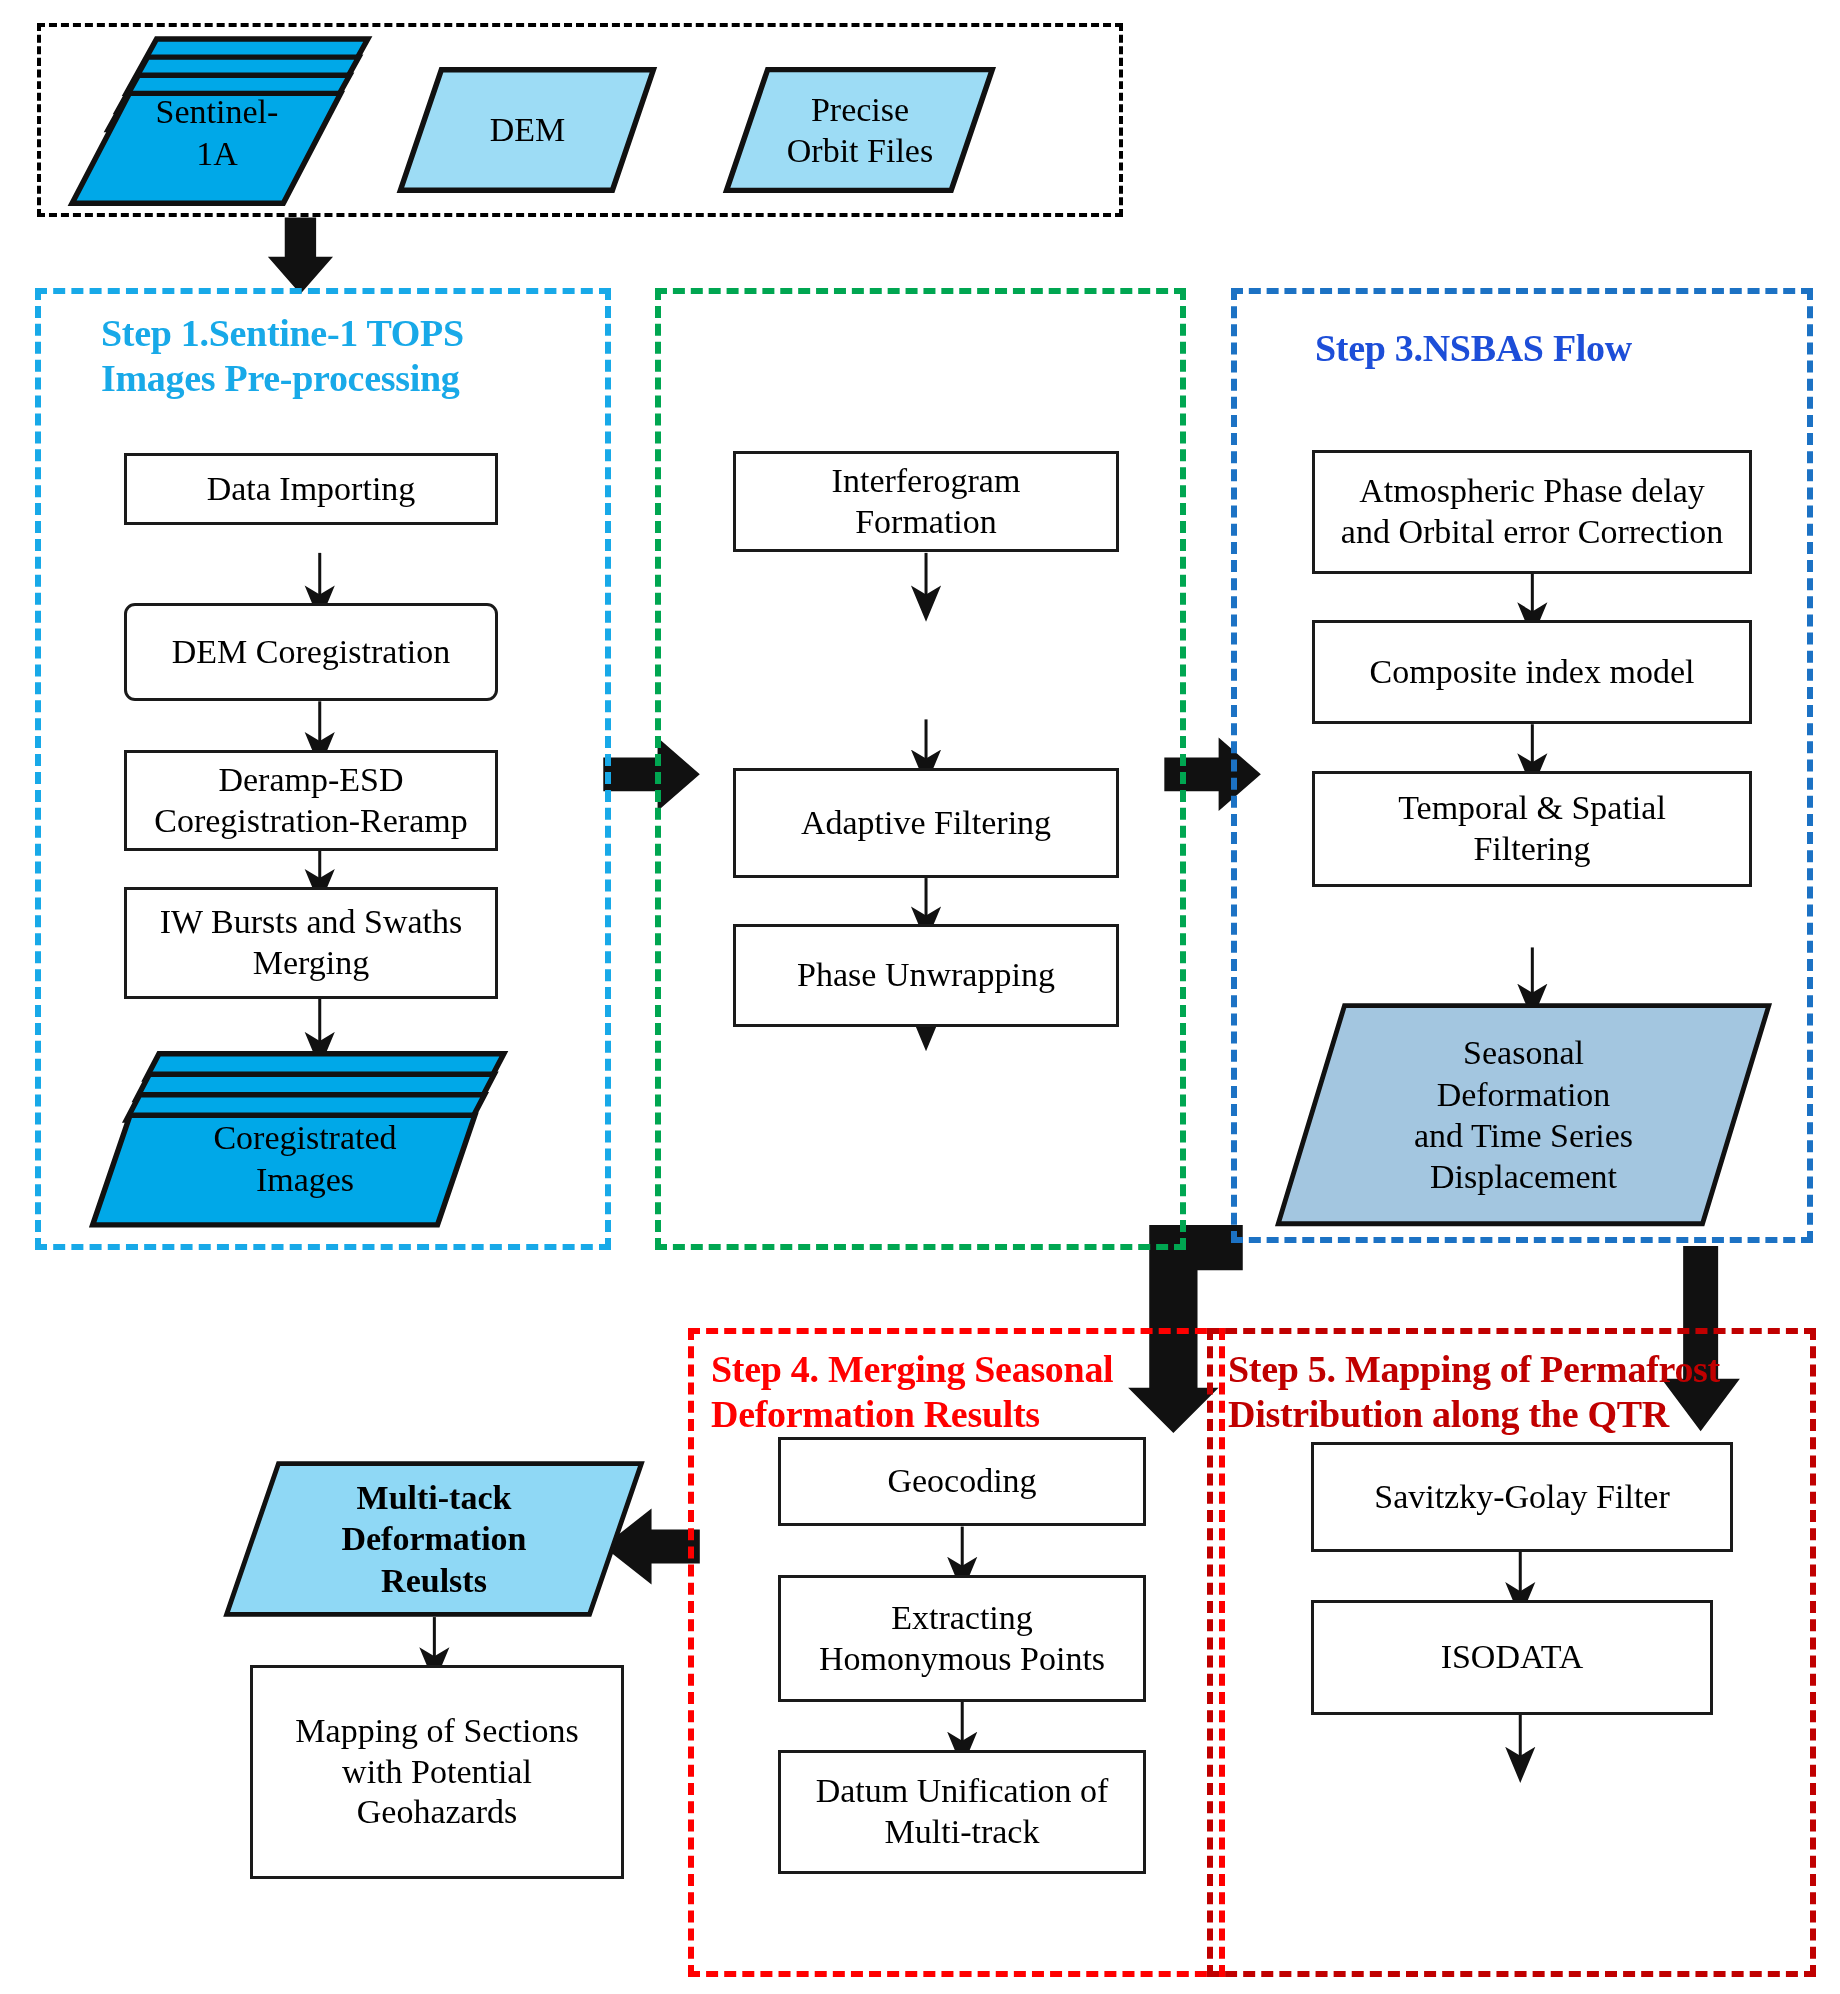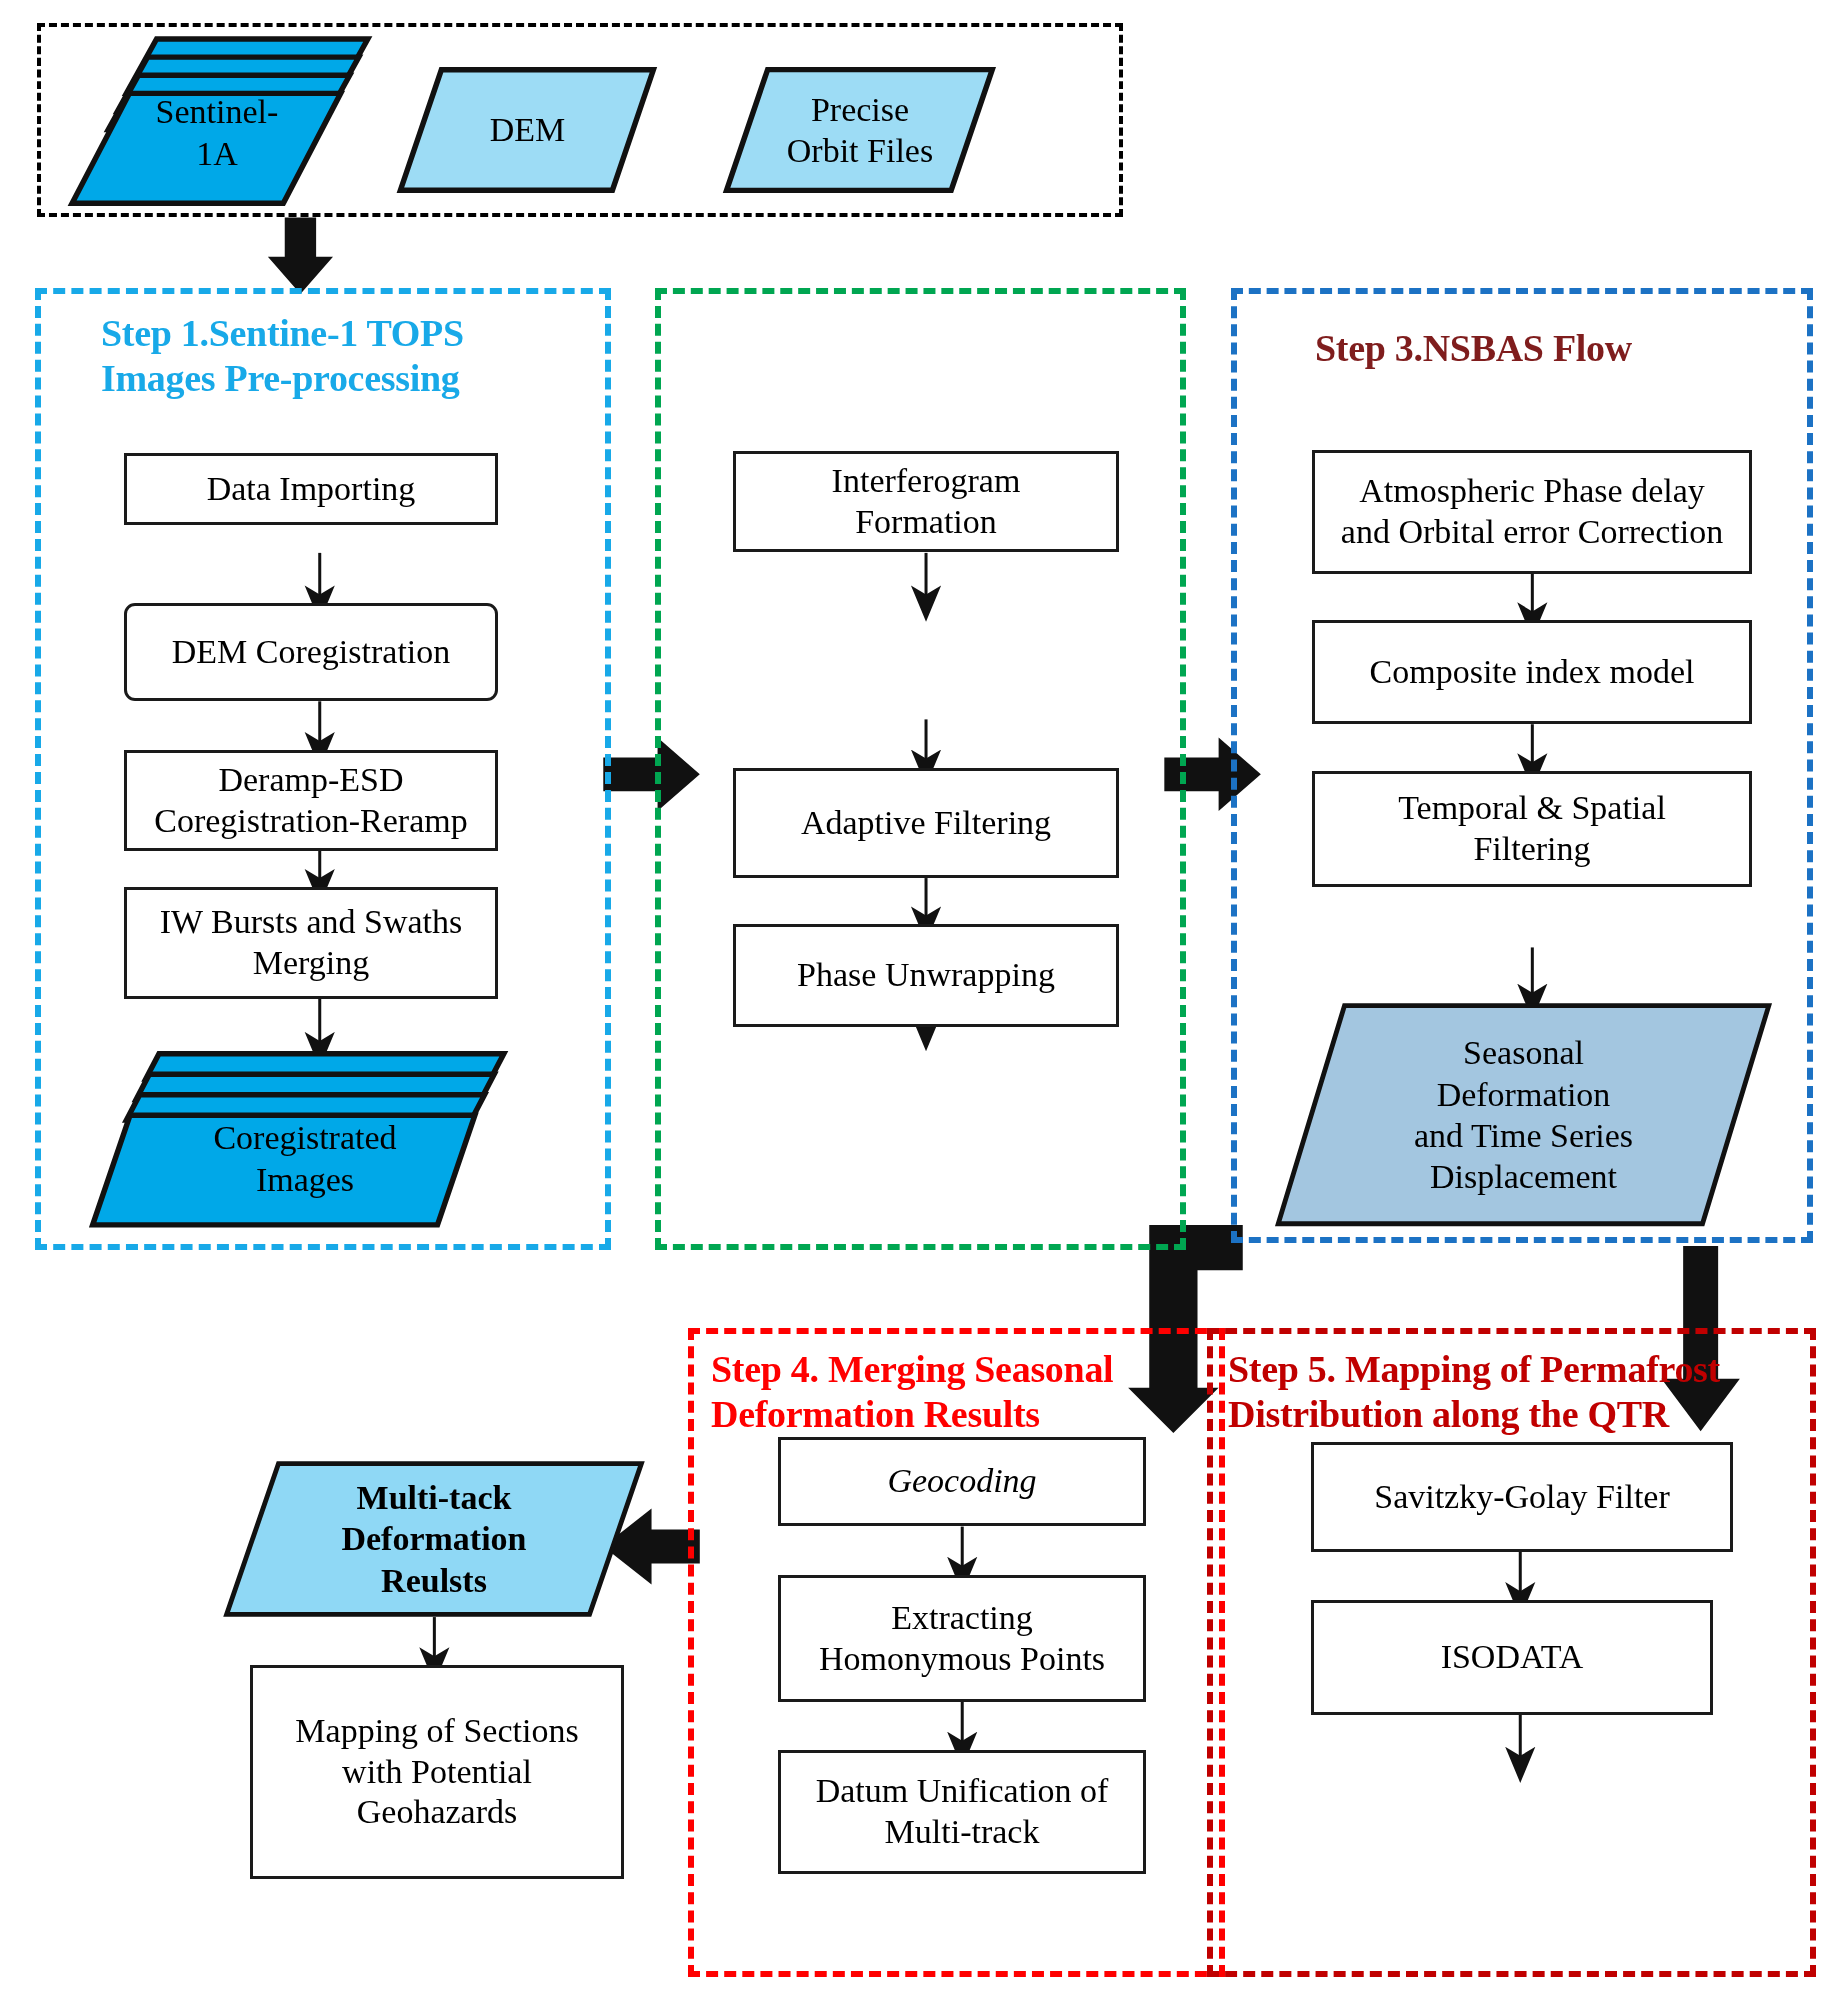--- a/index.html
+++ b/index.html
@@ -39,21 +39,21 @@
     position: absolute;
     font-family: "Liberation Serif", "DejaVu Serif", serif;
     font-weight: bold;
     font-size: 38px;
     line-height: 1.18;
     letter-spacing: -0.3px;
     white-space: pre-line;
   }
   .t-blue1 { color: #18A9E8; }
   .t-green { color: #00A651; }
-  .t-blue3 { color: #7f1d1d; }
+  .t-blue3 { color: #1d4ed8; }
   .t-red   { color: #FF0000; }
   .t-dred  { color: #C00000; }
 
   
   .proc {
     position: absolute;
     box-sizing: border-box;
     border: 3px solid #1a1a1a;
     background: #ffffff;
     display: flex;
@@ -229,21 +229,21 @@
     <div class="para-label">Seasonal
 Deformation
 and Time Series
 Displacement</div>
   </div>
 
   <div class="group step4" style="left:688px; top:1328px; width:537px; height:649px;"></div>
   <div class="group-title t-red" style="left:711px; top:1347px; width:513px;">Step 4. Merging Seasonal
 Deformation Results</div>
 
-  <div class="proc" style="left:778px; top:1437px; width:368px; height:89px;font-style:italic;">Geocoding</div>
+  <div class="proc" style="left:778px; top:1437px; width:368px; height:89px;">Geocoding</div>
 
   <div class="proc" style="left:778px; top:1575px; width:368px; height:127px;">Extracting
 Homonymous Points</div>
 
   <div class="proc" style="left:778px; top:1750px; width:368px; height:124px;">Datum Unification of
 Multi-track</div>
 
   <div class="group step5" style="left:1207px; top:1328px; width:609px; height:649px;"></div>
   <div class="group-title t-dred" style="left:1228px; top:1347px; width:594px;">Step 5. Mapping of Permafrost
 Distribution along the QTR</div>

